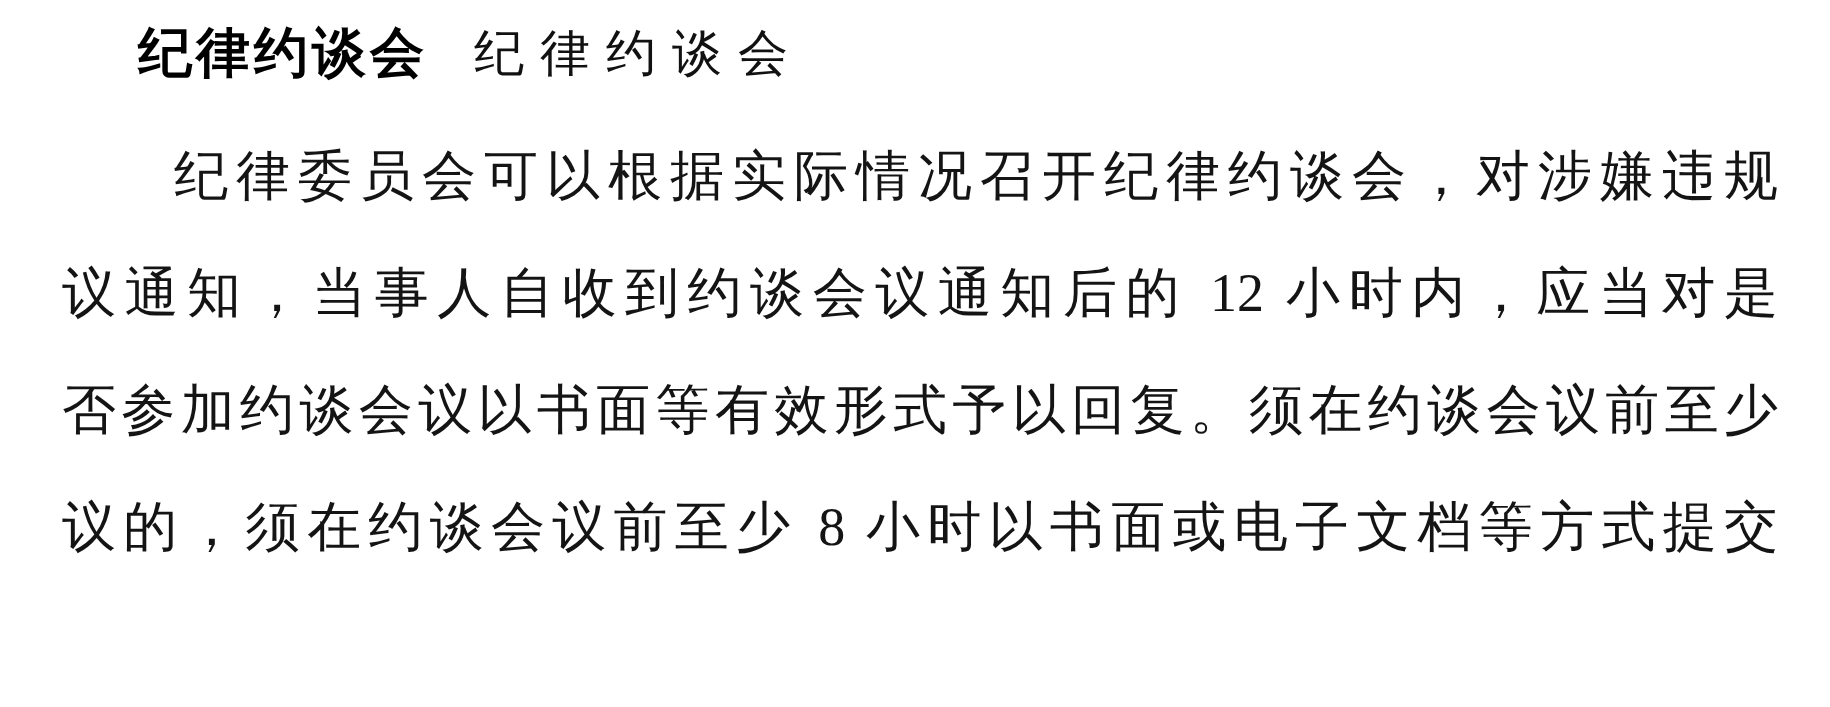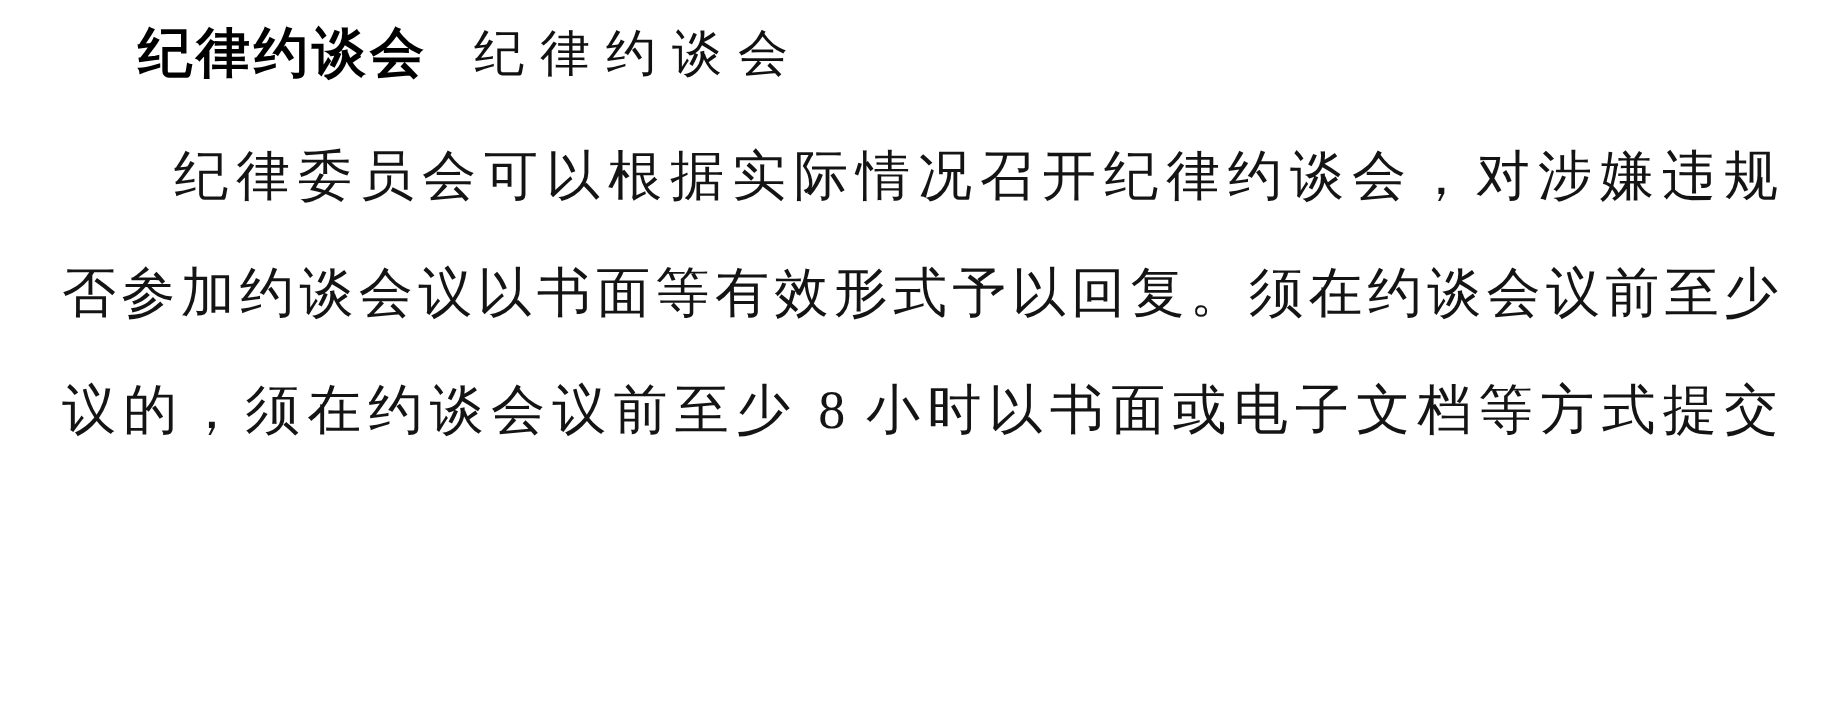--- a/index.html
+++ b/index.html
@@ -72,17 +72,18 @@
 <div class="page">
 
   <div class="heading-line">
     <span class="article-number">纪律约谈会</span>
     <span class="heading-gap"></span>
     <span class="article-title">纪律约谈会</span>
   </div>
 
   <div class="paragraph">
     <div class="para-line indent">纪律委员会可以根据实际情况召开纪律约谈会，对涉嫌违规</div>
+    <div class="para-line">议通知，当事人自收到约谈会议通知后的 12 小时内，应当对是</div>
     <div class="para-line">否参加约谈会议以书面等有效形式予以回复。须在约谈会议前至少</div>
     <div class="para-line">议的，须在约谈会议前至少 8 小时以书面或电子文档等方式提交</div>
   </div>
 
 </div>
 
 </body></html>

